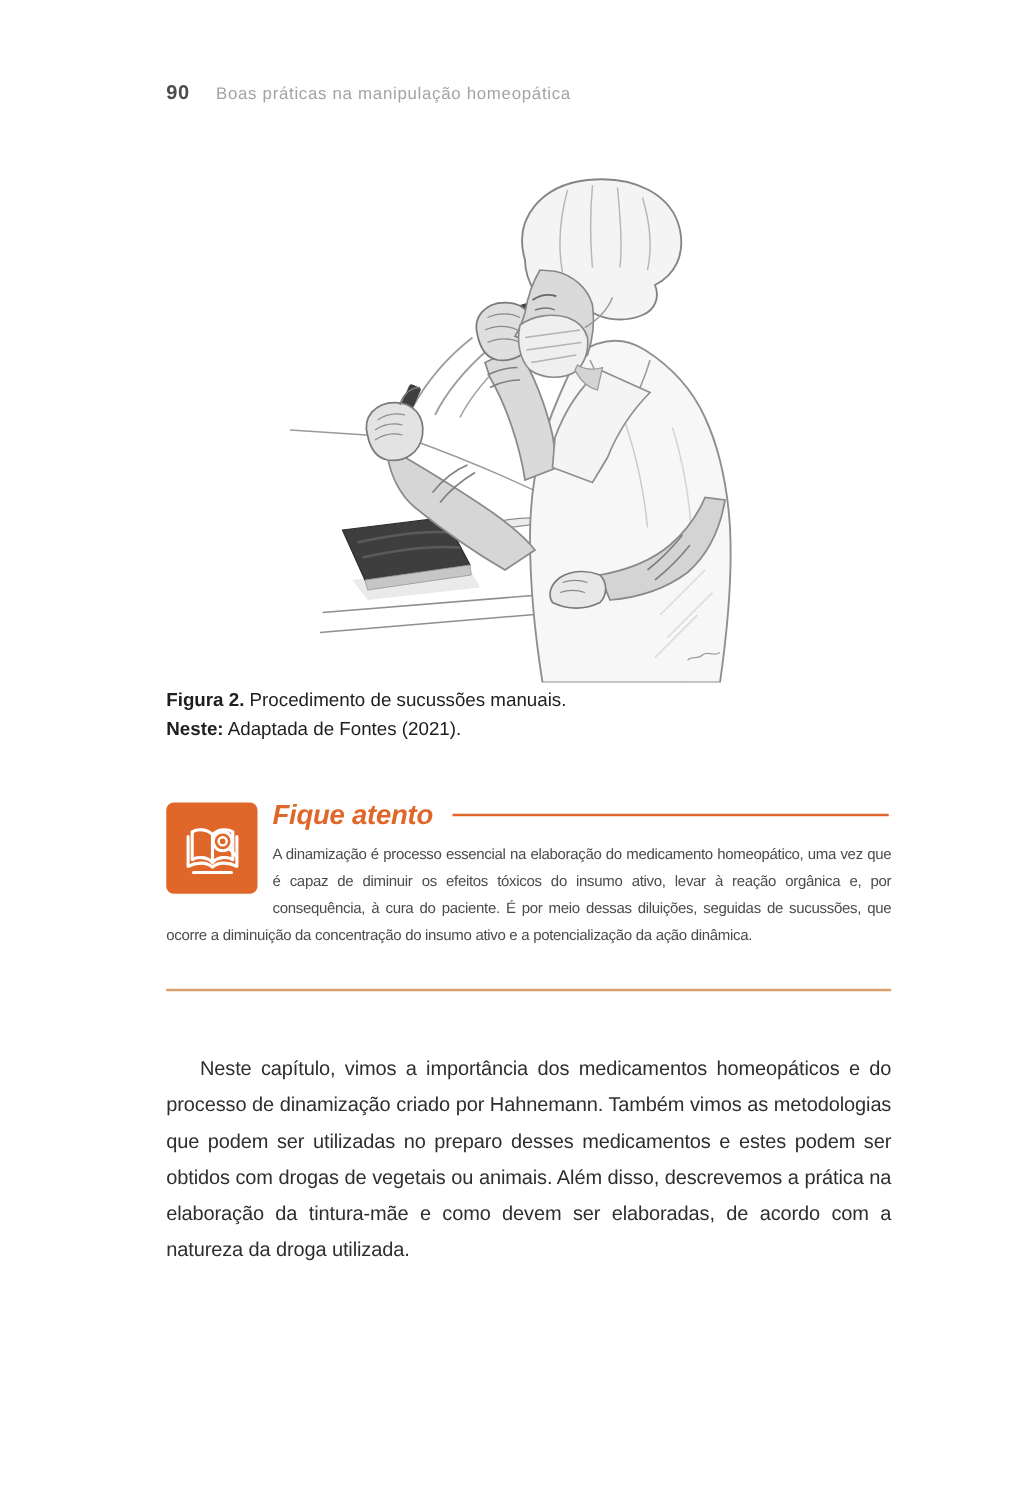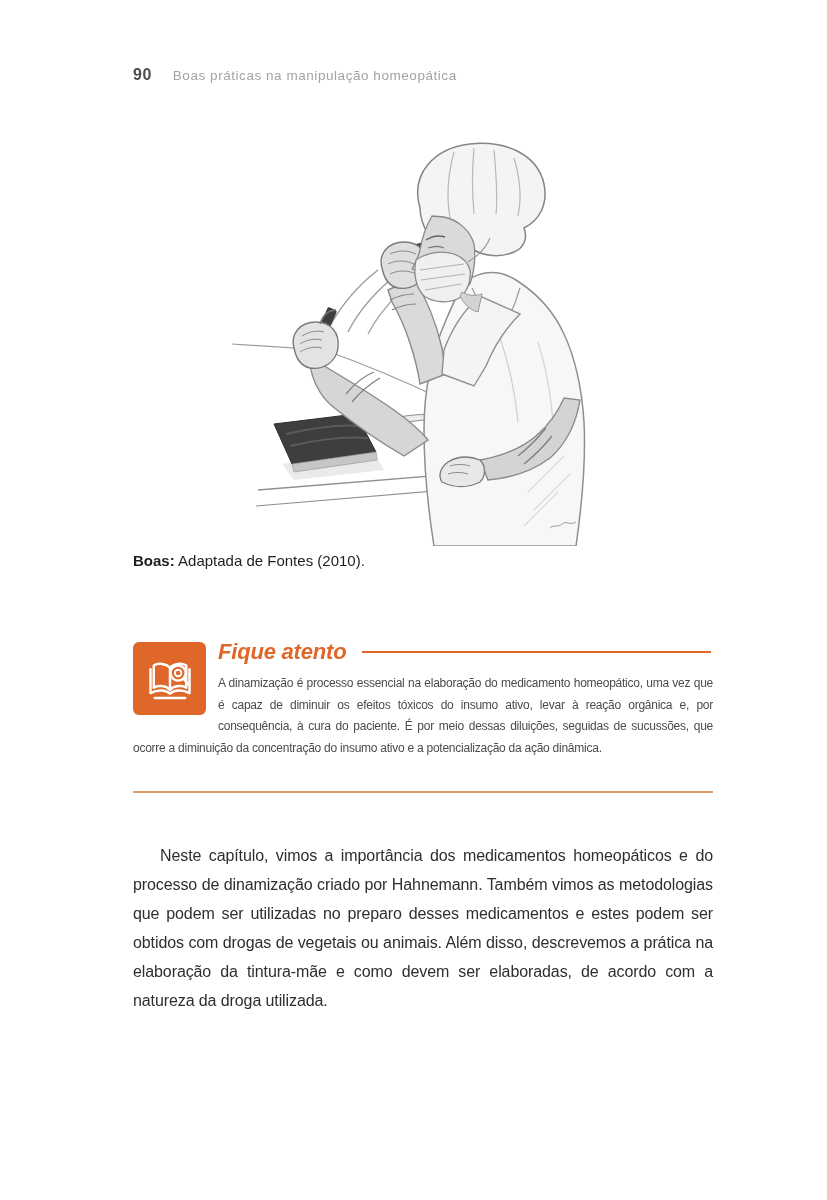--- a/index.html
+++ b/index.html
@@ -93,21 +93,22 @@
       <path d="M188 148 C198 141 212 138 226 142 C234 145 240 151 242 158 C243 168 240 178 233 185 C222 192 206 191 196 184 C188 176 185 162 188 148 Z" fill="#efefef" stroke="#8a8a8a" stroke-width="1.3"></path>
       <path d="M192 158 L236 152 M193 168 L237 162 M197 178 L233 172" stroke="#b2b2b2" stroke-width="1.1" fill="none"></path>
       <path d="M240 150 C250 144 258 136 262 126" stroke="#9a9a9a" stroke-width="1.2" fill="none"></path>
       <path d="M232 184 C236 192 242 198 250 200 L254 182 C248 184 240 184 234 180 Z" fill="#d4d4d4" stroke="#999999" stroke-width="1"></path>
 
       <path d="M322 416 C326 412 330 416 334 412 C338 408 342 414 348 410" stroke="#9e9e9e" stroke-width="1" fill="none"></path>
     </svg>
   </figure>
 
   <div class="caption">
-    <p><strong>Boas:</strong> <span>Adaptada de Fontes (2010).</span></p>
+    <p><strong>Figura 2.</strong> <span>Procedimento de sucussões manuais.</span></p>
+    <p><strong>Neste:</strong> <span>Adaptada de Fontes (2021).</span></p>
   </div>
 
   <section class="callout">
     <div class="callout-icon">
       <svg width="52" height="52" viewBox="0 0 48 48" xmlns="http://www.w3.org/2000/svg">
         <g fill="none" stroke="#ffffff" stroke-width="2.3" stroke-linecap="round" stroke-linejoin="round">
           <path d="M24 13.5 C20 9.5 13 9 9 11.5 L9 32 C13 29.5 20 30 24 34 C28 30 35 29.5 39 32 L39 11.5 C35 9 28 9.5 24 13.5 Z"></path>
           <path d="M24 13.5 L24 34"></path>
           <path d="M6 15 L6 37 C13 33.5 20 34 24 37.5 C28 34 35 33.5 42 37 L42 15"></path>
           <path d="M10 41.5 L38 41.5"></path>

